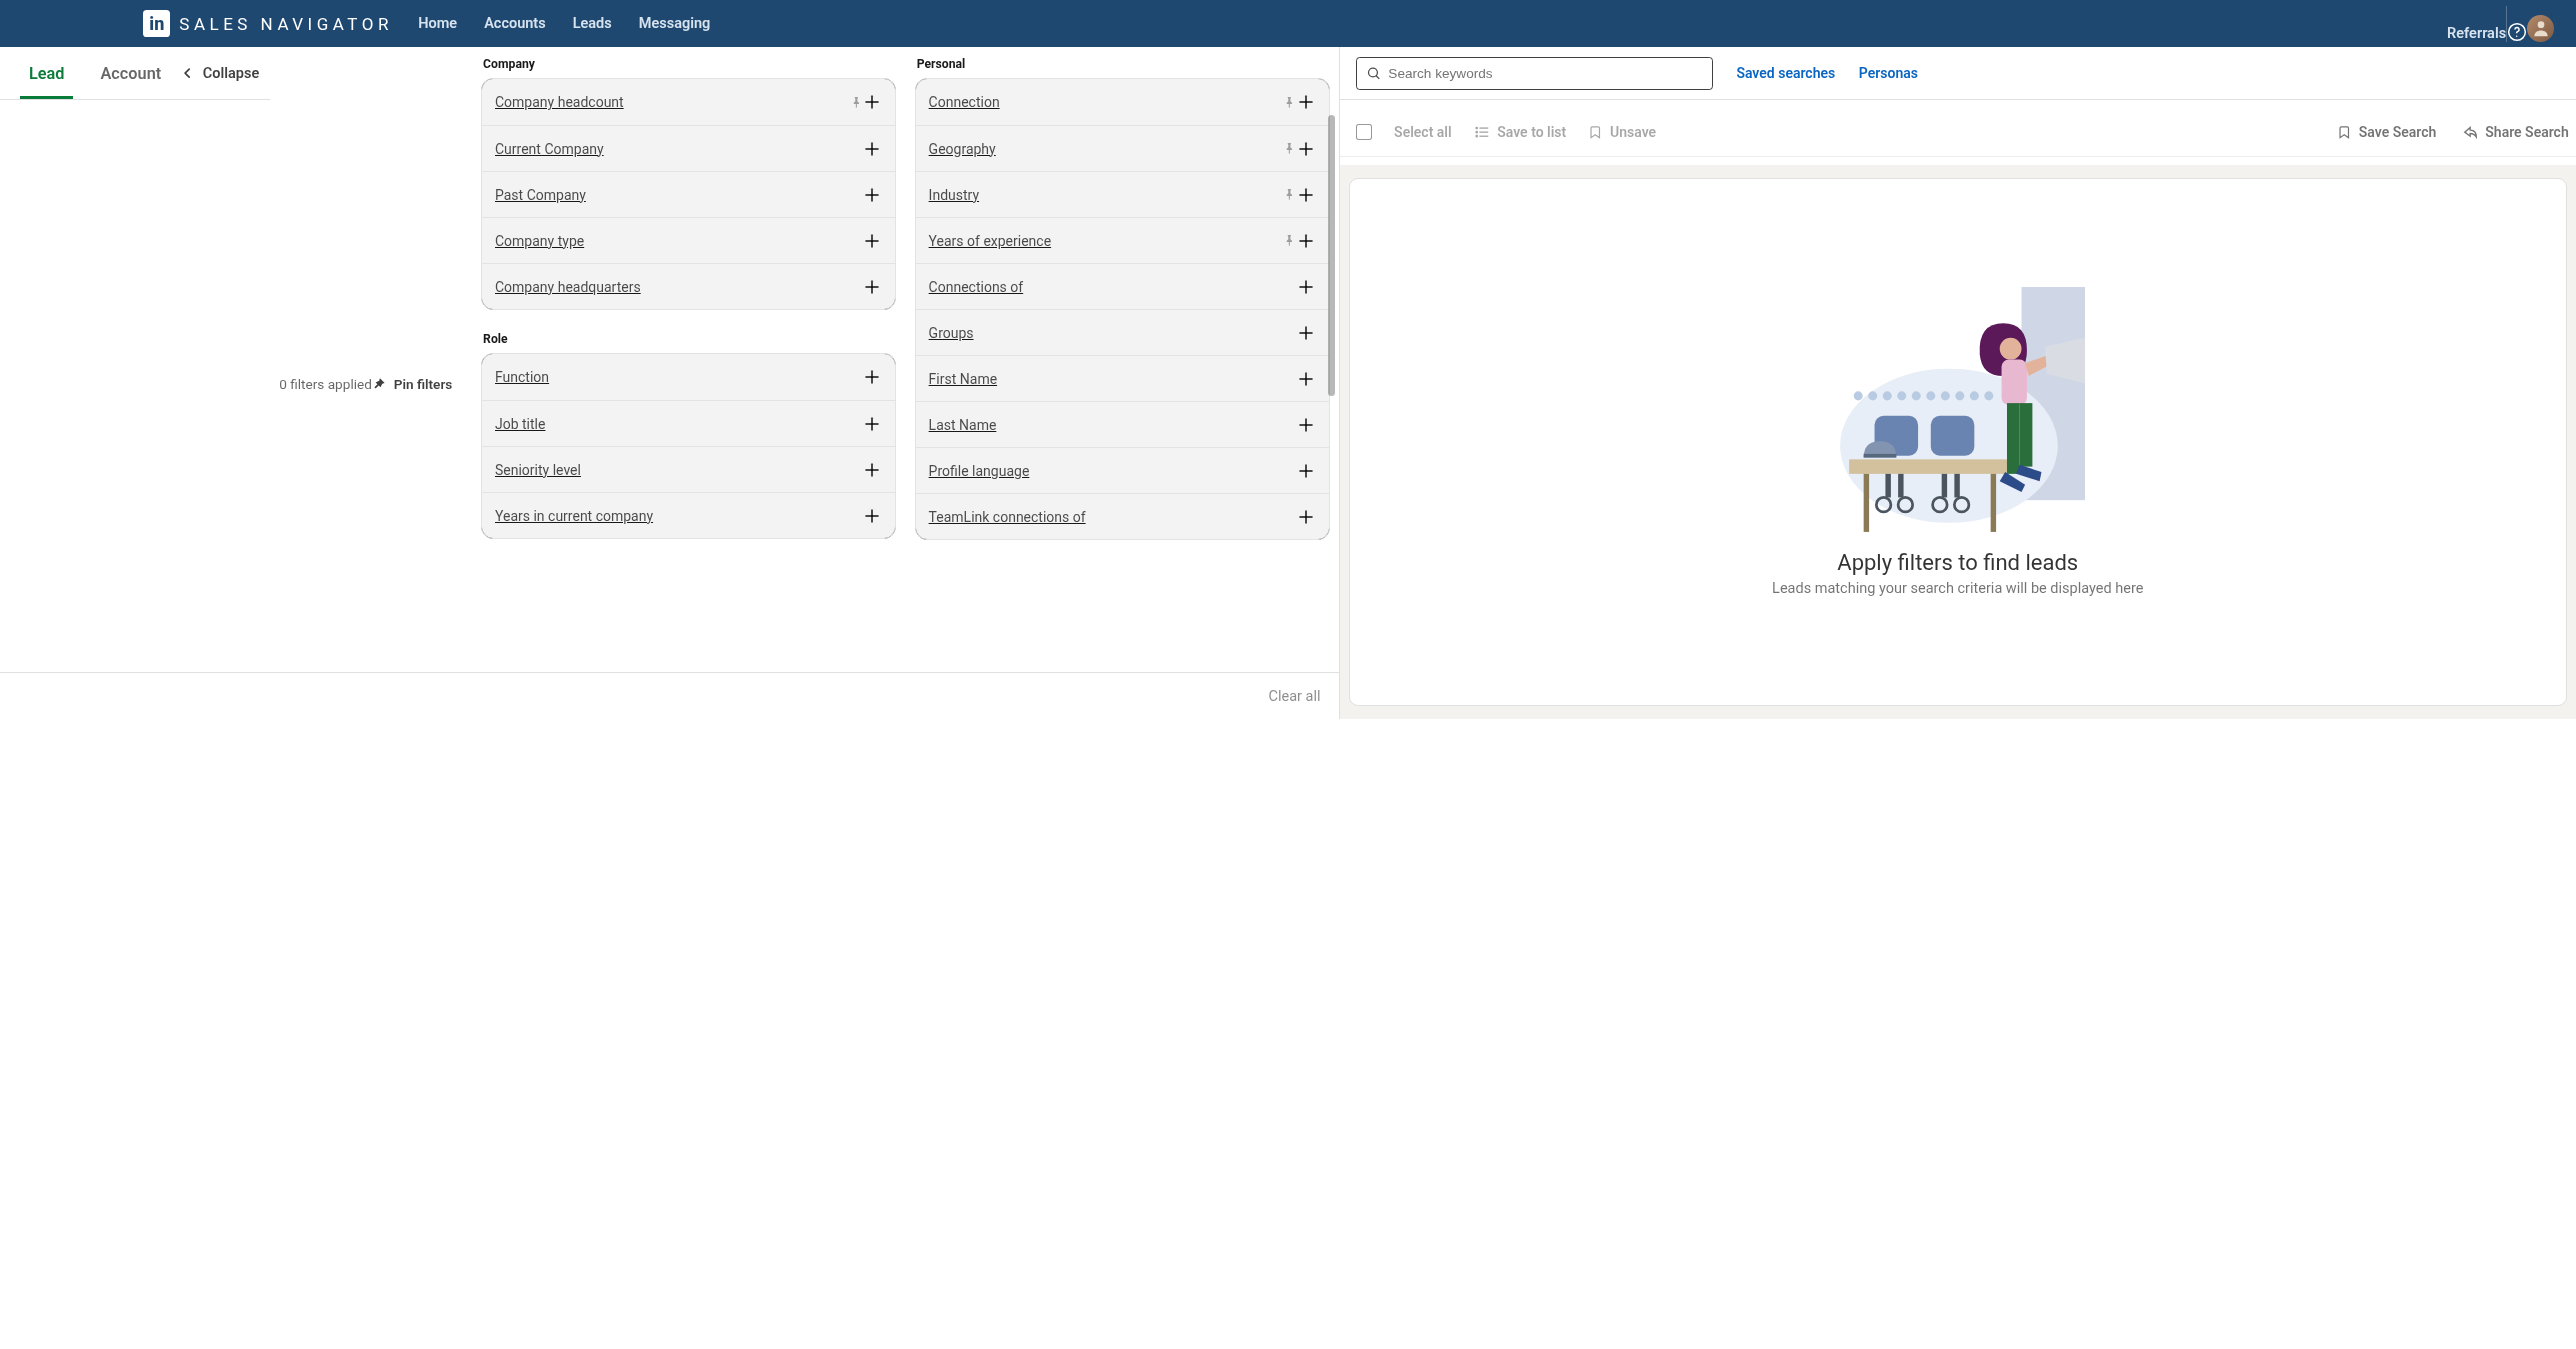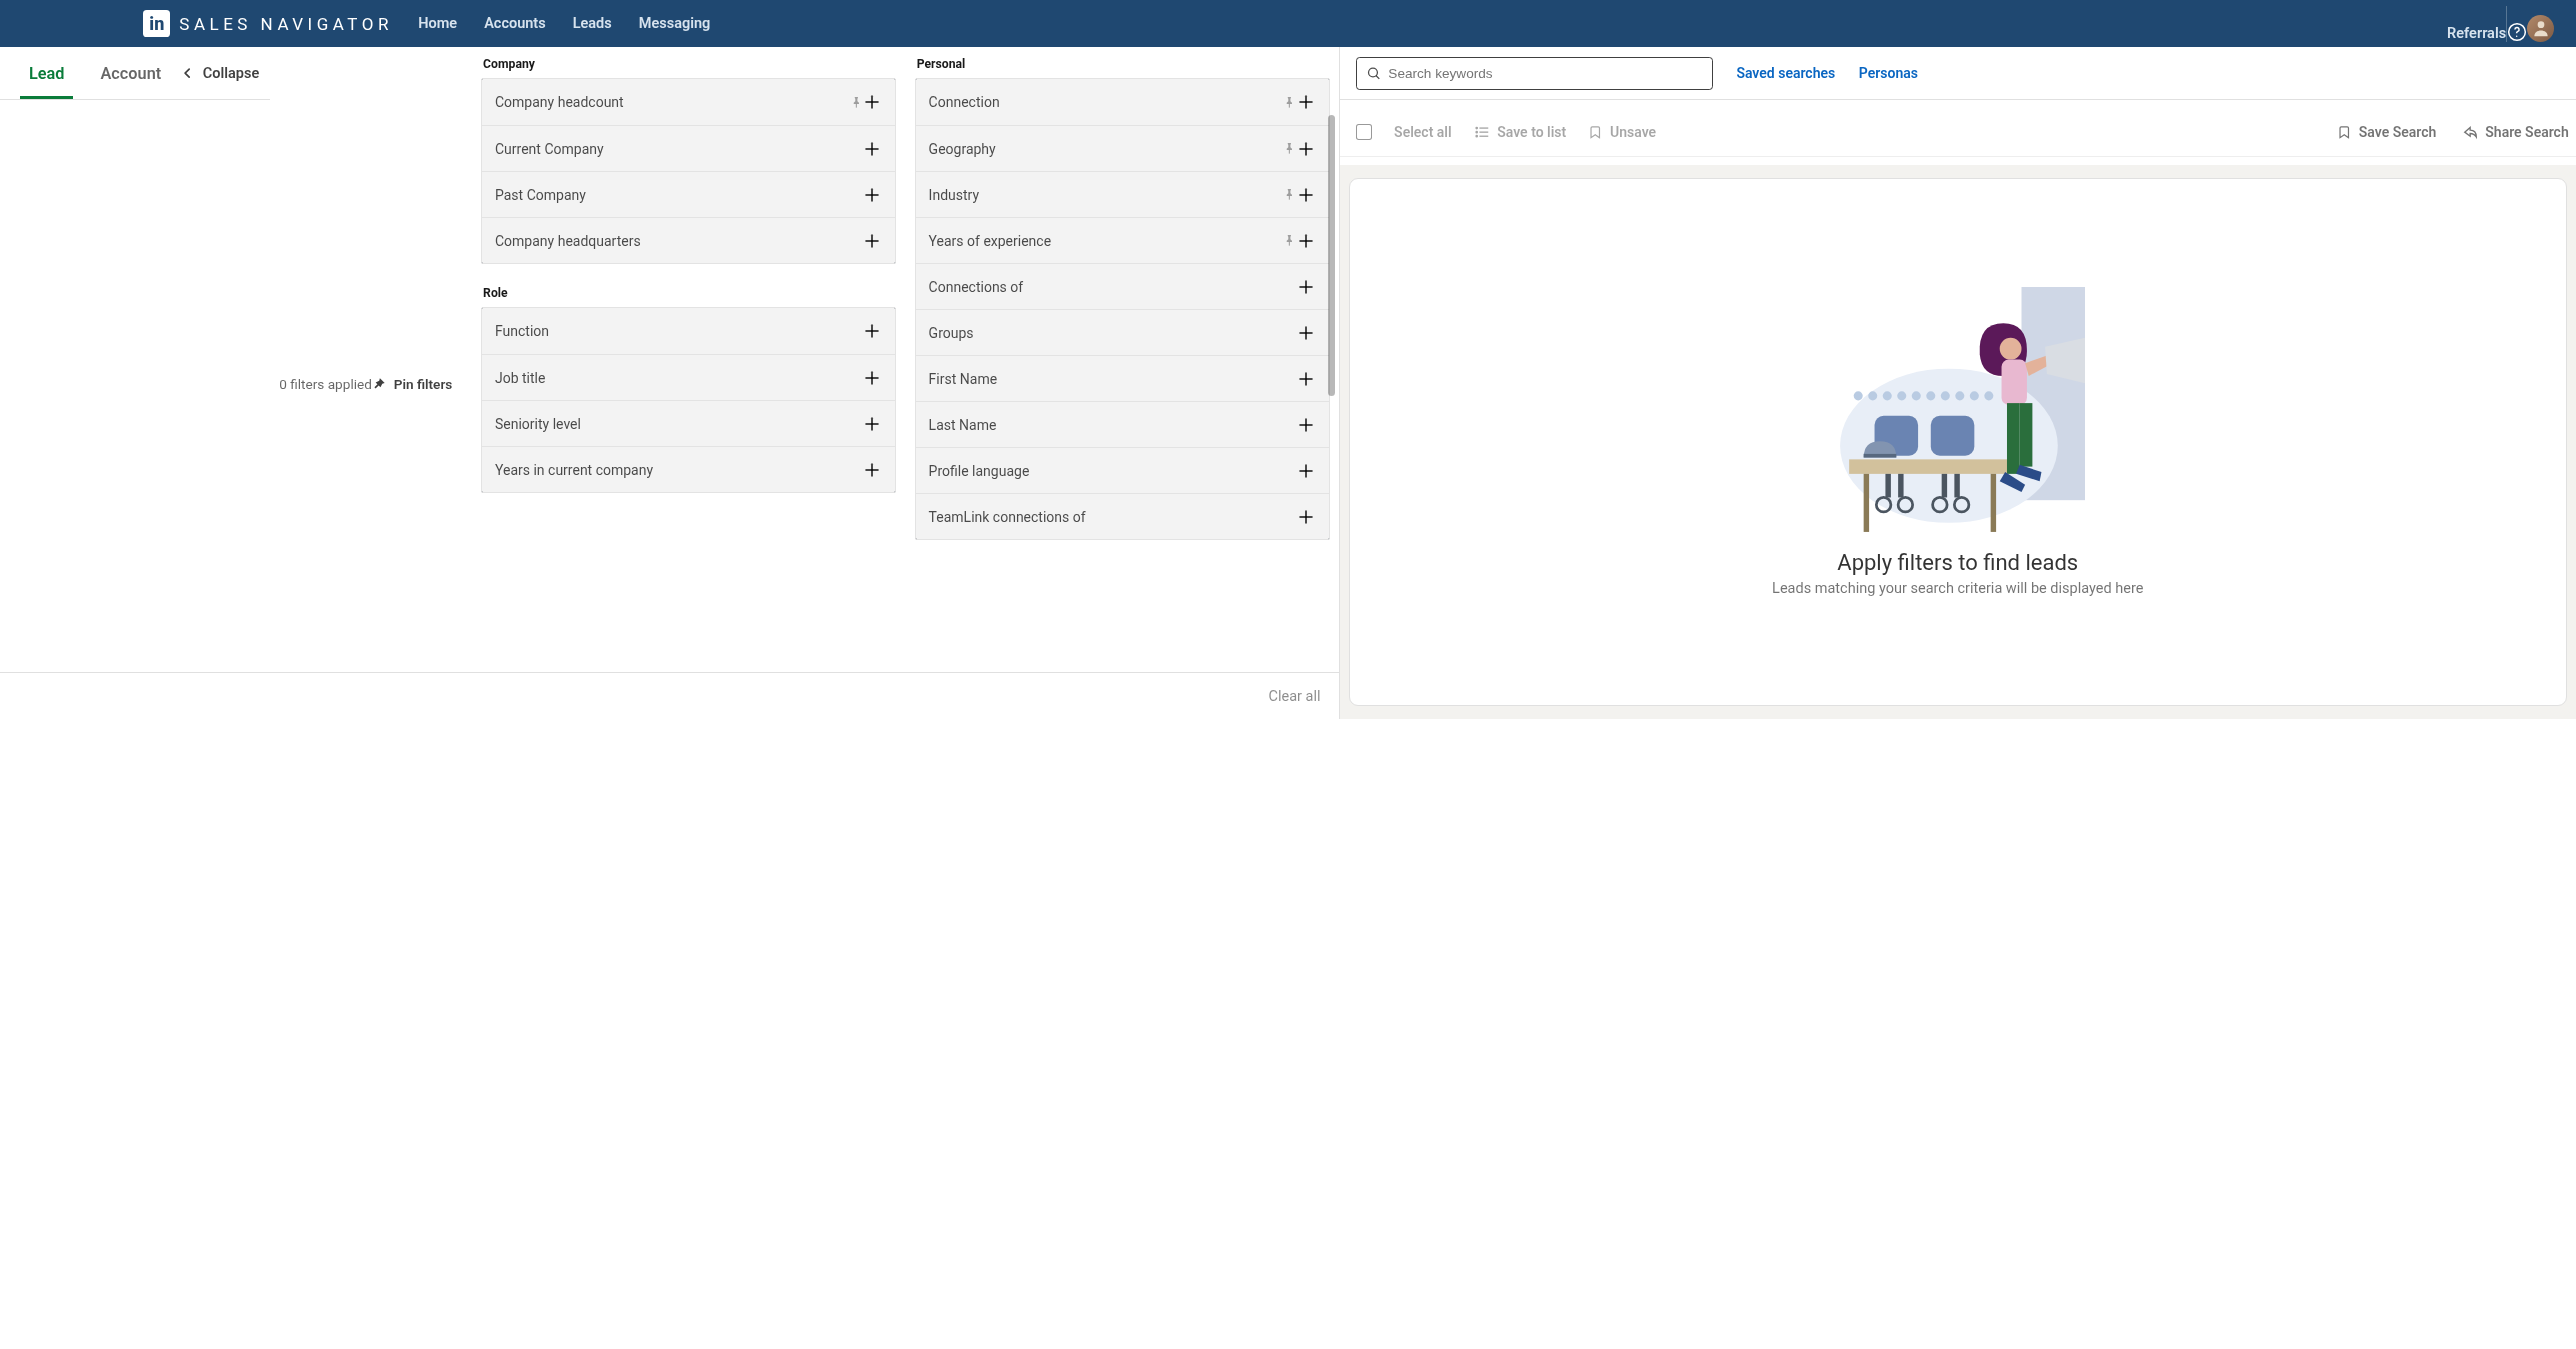--- a/index.html
+++ b/index.html
@@ -125,24 +125,25 @@
     flex-direction: column;
   }
   .section-title {
     font-weight: 700;
     font-size: 12.2px;
     padding: 1.8px 1.8px 7.3px 1.8px;
     color: rgba(0,0,0,0.9);
   }
   .filter-list {
     border: 0.9px solid #e3e3e3;
-    border-radius: 2px;
+    border-radius: 12px;
     background: #0f172a;
     overflow: hidden;
     margin-bottom: 20px;
+    text-decoration: underline;
   }
   .filter-item {
     display: flex;
     align-items: center;
     height: 46px;
     padding: 0 12.7px;
     background: #f3f3f3;
     border-top: 0.9px solid #e3e3e3;
     cursor: pointer;
   }
@@ -299,20 +300,29 @@
               <span class="filter-label">Current Company</span>
               <span style="flex:0 0 auto">
                 <svg class="plus-icon" viewBox="0 0 24 24" fill="none" stroke="currentColor" stroke-width="2.4" stroke-linecap="round">
                   <line x1="12" y1="5" x2="12" y2="19"></line>
                   <line x1="5" y1="12" x2="19" y2="12"></line>
                 </svg>
               </span>
             </div>
             <div class="filter-item">
               <span class="filter-label">Past Company</span>
+              <span style="flex:0 0 auto">
+                <svg class="plus-icon" viewBox="0 0 24 24" fill="none" stroke="currentColor" stroke-width="2.4" stroke-linecap="round">
+                  <line x1="12" y1="5" x2="12" y2="19"></line>
+                  <line x1="5" y1="12" x2="19" y2="12"></line>
+                </svg>
+              </span>
+            </div>
+            <div class="filter-item">
+              <span class="filter-label">Company type</span>
               <span style="flex:0 0 auto">
                 <svg class="plus-icon" viewBox="0 0 24 24" fill="none" stroke="currentColor" stroke-width="2.4" stroke-linecap="round">
                   <line x1="12" y1="5" x2="12" y2="19"></line>
                   <line x1="5" y1="12" x2="19" y2="12"></line>
                 </svg>
               </span>
             </div>
             <div class="filter-item">
               <span class="filter-label">Company headquarters</span>
               <span style="flex:0 0 auto">

